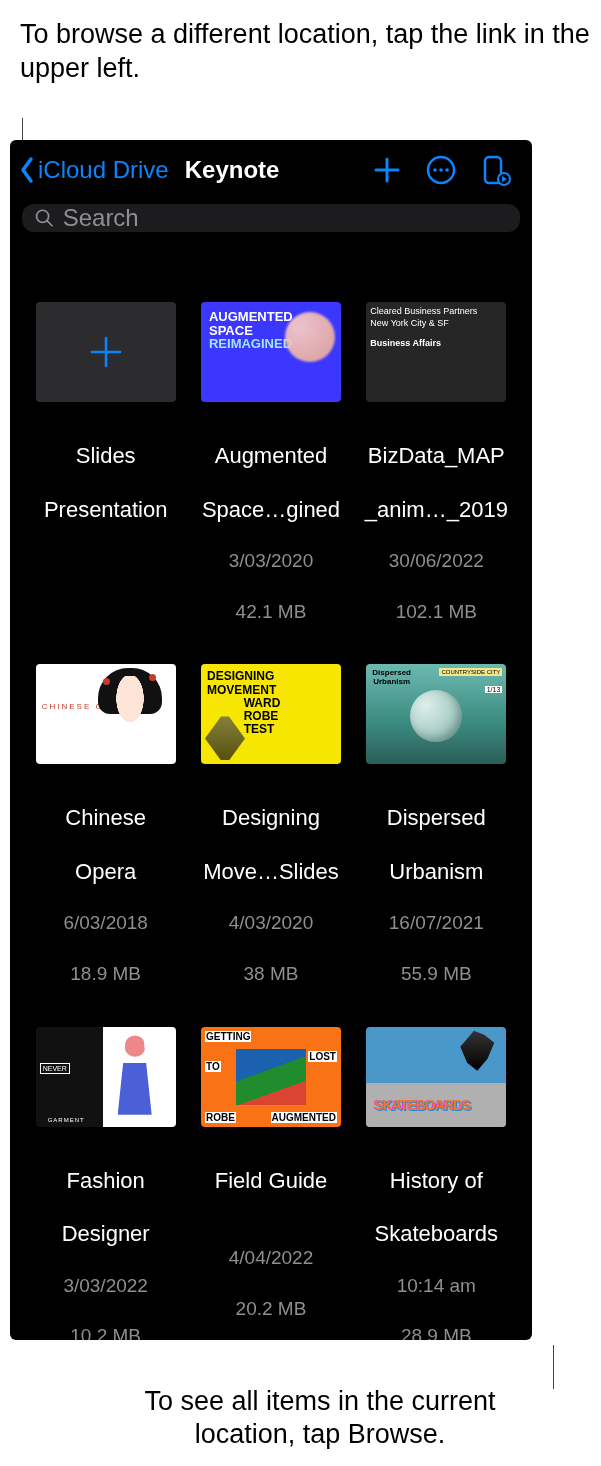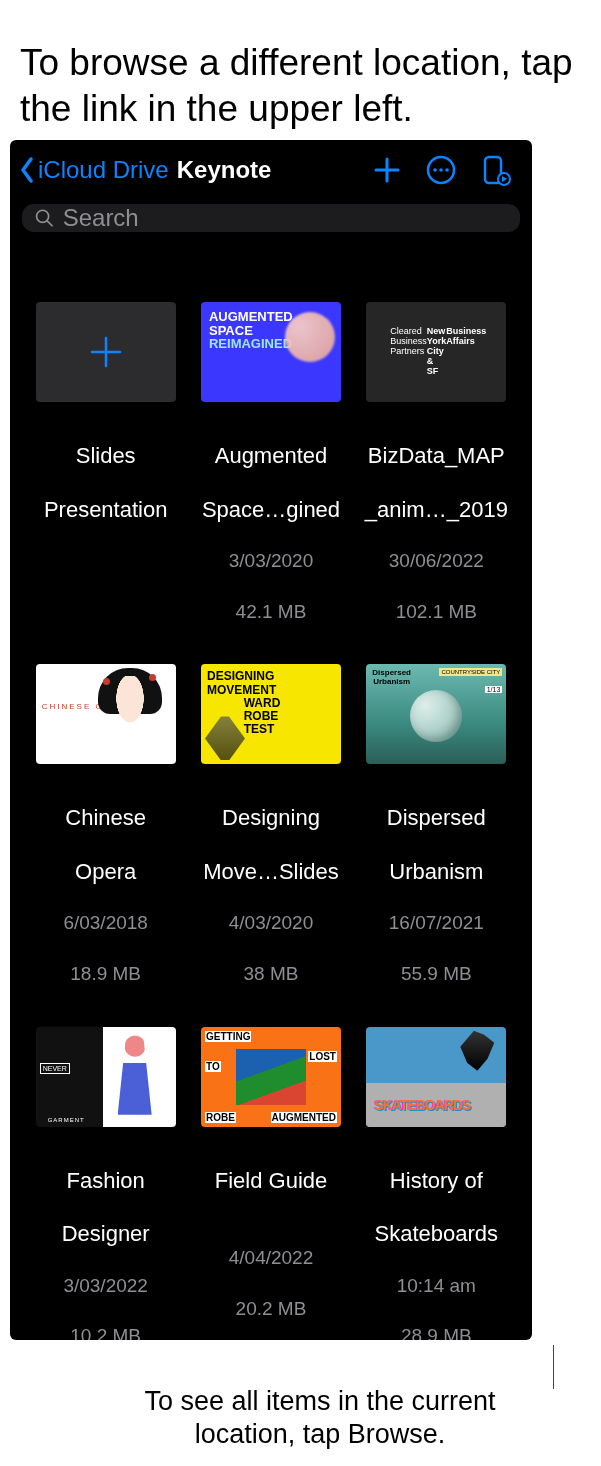--- a/index.html
+++ b/index.html
@@ -9,24 +9,23 @@
     background: #fff;
     font-family: -apple-system, "Helvetica Neue", Arial, sans-serif;
     color: #000;
     position: relative;
     overflow: hidden;
   }
   .callout-top {
     position: absolute;
     top: 18px;
     left: 20px;
-    font-size: 37px;
+    font-size: 27px;
     line-height: 1.25;
     color: #000;
-    margin-top: 22px;
   }
   .callout-top .line {
     position: absolute;
     left: 2px;
     top: 100px;
     width: 1px;
     height: 40px;
     background: #444;
   }
   .callout-bottom {
@@ -74,21 +73,21 @@
     align-items: center;
     color: #0a84ff;
     font-size: 24px;
     gap: 0;
   }
   .back svg { width: 22px; height: 30px; }
   .title {
     font-size: 24px;
     font-weight: 700;
     color: #fff;
-    margin-left: 4px;
+    margin-left: 12px;
     margin-right: auto;
   }
   .navicon {
     width: 50px;
     height: 40px;
     display: flex;
     align-items: center;
     justify-content: center;
     color: #0a84ff;
   }
@@ -171,29 +170,29 @@
     right: 6px; top: 10px;
     width: 50px; height: 50px;
     background: radial-gradient(circle at 30% 30%, #ffd3c7, #e9a793);
     border-radius: 50%;
     filter: blur(1px);
     opacity: .9;
   }
   .th-biz {
     background: #262626;
     color: #fff;
-    padding: 24px;
-    flex-direction: row;
+    padding: 4px;
+    flex-direction: column;
     align-items: flex-start;
     justify-content: flex-start;
     text-align: left;
     font-size: 9px;
   }
   .th-biz .b1 { font-size: 9px; margin-bottom: 2px; }
-  .th-biz .b2 { font-size: 9px; margin-bottom: 10px; font-weight: bold; }
+  .th-biz .b2 { font-size: 9px; margin-bottom: 10px; }
   .th-biz .b3 { font-size: 9px; font-weight: 600; }
   .th-opera {
     background: #fff;
     position: relative;
   }
   .th-opera .tag {
     position: absolute;
     left: 6px; top: 38px;
     font-size: 8px; color: #c63b2a;
     letter-spacing: 2px;

